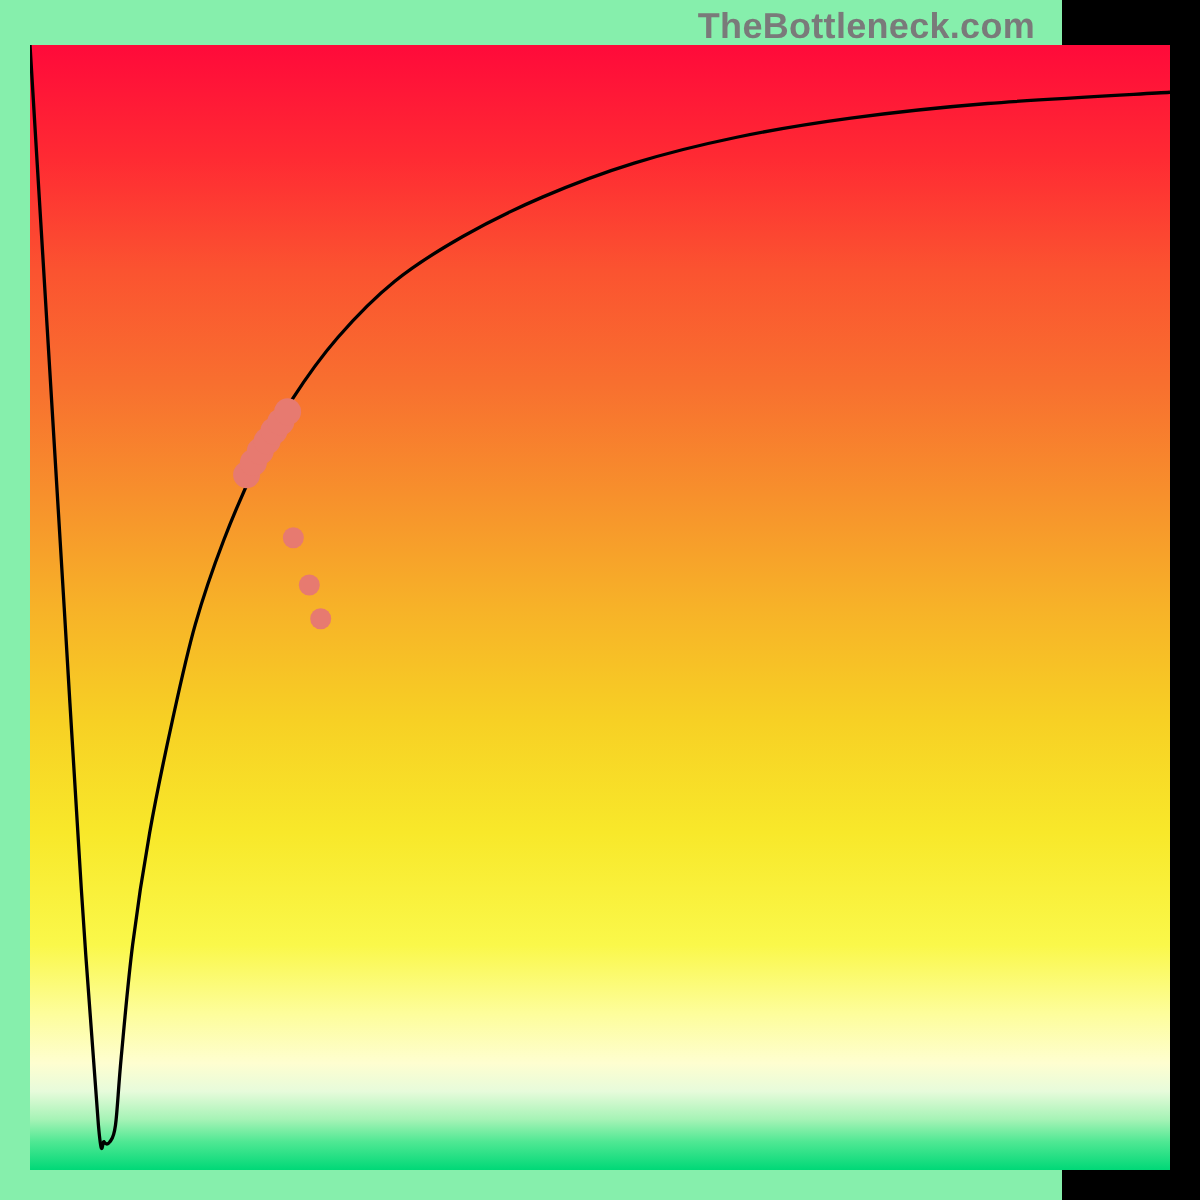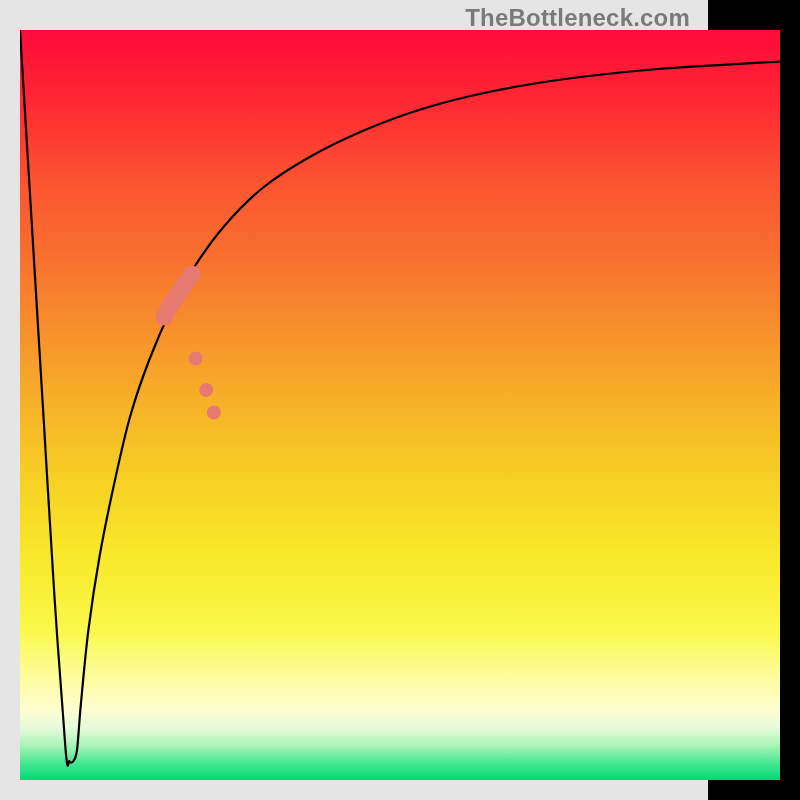--- a/index.html
+++ b/index.html
@@ -1,20 +1,20 @@
 <!DOCTYPE html>
 <html><head>
 <meta charset="utf-8">
 <style>
   * { margin: 0; padding: 0; box-sizing: border-box; }
   html, body { width: 800px; height: 800px; overflow: hidden; background: #000; }
   .frame {
     width: 708px;
     height: 800px;
-    background: #e5e5e5;
+    background: #86efac;
     position: relative;
   }
   .watermark {
     position: absolute;
     top: 4px;
     right: 18px;
     font-family: Arial, Helvetica, sans-serif;
     font-size: 24px;
     font-weight: bold;
     color: #7a7a7a;

